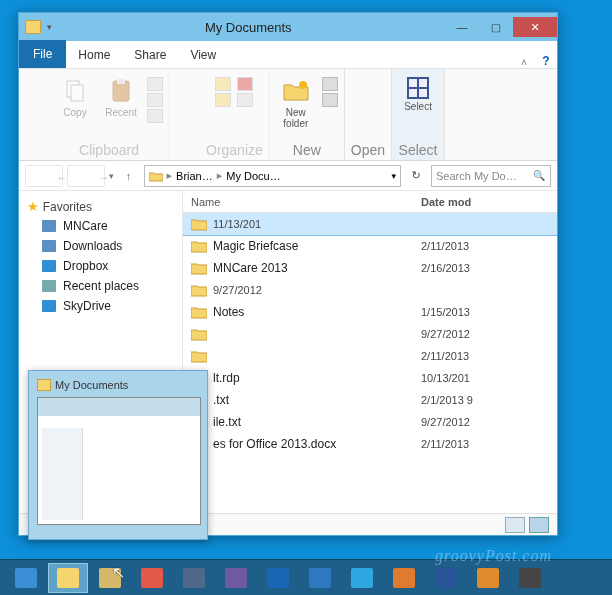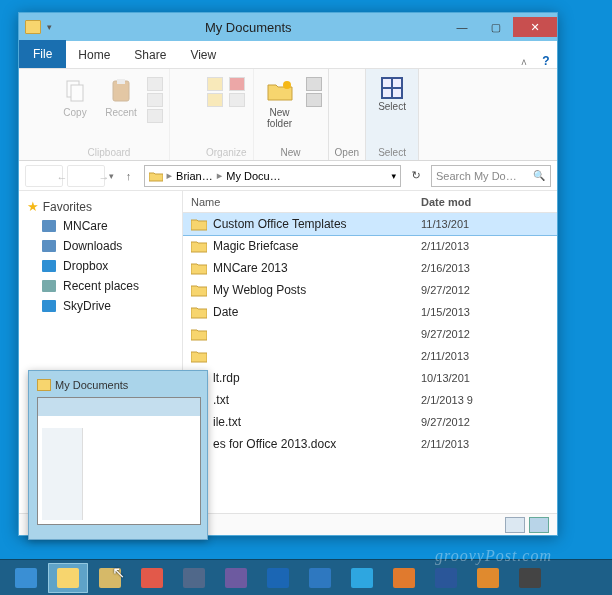--- a/index.html
+++ b/index.html
@@ -12,21 +12,21 @@
 .titlebar .btn.close { background:#c84f4f; color:#fff; width:44px; }
 .menubar { height:28px; background:#fff; display:flex; align-items:flex-end; font-size:12px; border-bottom:1px solid #e2e2e2; }
 .menubar .tab { padding:14px 12px 6px; color:#333; }
 .menubar .tab.file { background:#1a6fb0; color:#fff; padding:7px 14px; font-size:12px; }
 .menubar .spacer { flex:1; }
 .menubar .help { width:22px; text-align:center; color:#0a60b5; font-weight:bold; }
 .menubar .carets { width:22px; text-align:center; color:#777; font-size:10px; }
 .ribbon { height:92px; background:#fafafa; display:flex; border-bottom:1px solid #d8d8d8; font-size:11px; color:#555; }
 .rgroup { border-right:1px solid #e2e2e2; display:flex; flex-direction:column; align-items:center; justify-content:flex-end; padding:4px 6px 2px; }
 .rgroup .row { display:flex; gap:6px; align-items:flex-start; flex:1; }
-.rgroup .lbl { font-size:10px; color:#888; padding:2px 0 0; }
+.rgroup .lbl { font-size:14px; color:#888; padding:2px 0 0; }
 .ritem { display:flex; flex-direction:column; align-items:center; min-width:40px; gap:2px; padding-top:4px; }
 .ritem .icn { width:28px; height:28px; display:flex; align-items:center; justify-content:center; }
 .ritem .txt { font-size:10px; text-align:center; line-height:11px; color:#555; }
 .disabled { opacity:.45;padding-left:36px; }
 .smallcol { display:flex; flex-direction:column; gap:2px; padding-top:4px; }
 .smallicn { width:16px; height:14px; background:#ddd; border:1px solid #bbb; }
 .foldericn { width:26px; height:22px; }
 .foldericn svg, .smfolder svg { display:block; }
 .select-btn { width:22px; height:22px; background:#5875b3; border:1px solid #3a5593; display:flex; flex-wrap:wrap; }
 .select-btn span { width:50%; height:50%; border:1px solid #3a5593; background:#eef; }
@@ -257,21 +257,20 @@
         <div class="c1">Name</div>
         <div class="c2">Date mod</div>
       </div>
       <div class="flist" id="flist">
           <div class="frow selected">
             <div class="fic">
               <svg width="16" height="14">
                 <path d="M0 3h6l1 1h9v9H0z" fill="#f7d56e" stroke="#c9a13c"></path>
               </svg>
             </div>
-            <div class="fname">Custom Office Templates</div>
             <div class="fdate">11/13/201</div>
           </div>
           <div class="frow">
             <div class="fic">
               <svg width="16" height="14">
                 <path d="M0 3h6l1 1h9v9H0z" fill="#f7d56e" stroke="#c9a13c"></path>
               </svg>
             </div>
             <div class="fname">Magic Briefcase</div>
             <div class="fdate">2/11/2013</div>
@@ -284,30 +283,29 @@
             </div>
             <div class="fname">MNCare 2013</div>
             <div class="fdate">2/16/2013</div>
           </div>
           <div class="frow">
             <div class="fic">
               <svg width="16" height="14">
                 <path d="M0 3h6l1 1h9v9H0z" fill="#f7d56e" stroke="#c9a13c"></path>
               </svg>
             </div>
-            <div class="fname">My Weblog Posts</div>
             <div class="fdate">9/27/2012</div>
           </div>
           <div class="frow">
             <div class="fic">
               <svg width="16" height="14">
                 <path d="M0 3h6l1 1h9v9H0z" fill="#f7d56e" stroke="#c9a13c"></path>
               </svg>
             </div>
-            <div class="fname">Date</div>
+            <div class="fname">Notes</div>
             <div class="fdate">1/15/2013</div>
           </div>
           <div class="frow">
             <div class="fic">
               <svg width="16" height="14">
                 <path d="M0 3h6l1 1h9v9H0z" fill="#f7d56e" stroke="#c9a13c"></path>
               </svg>
             </div>
             <div class="fname"></div>
             <div class="fdate">9/27/2012</div>

